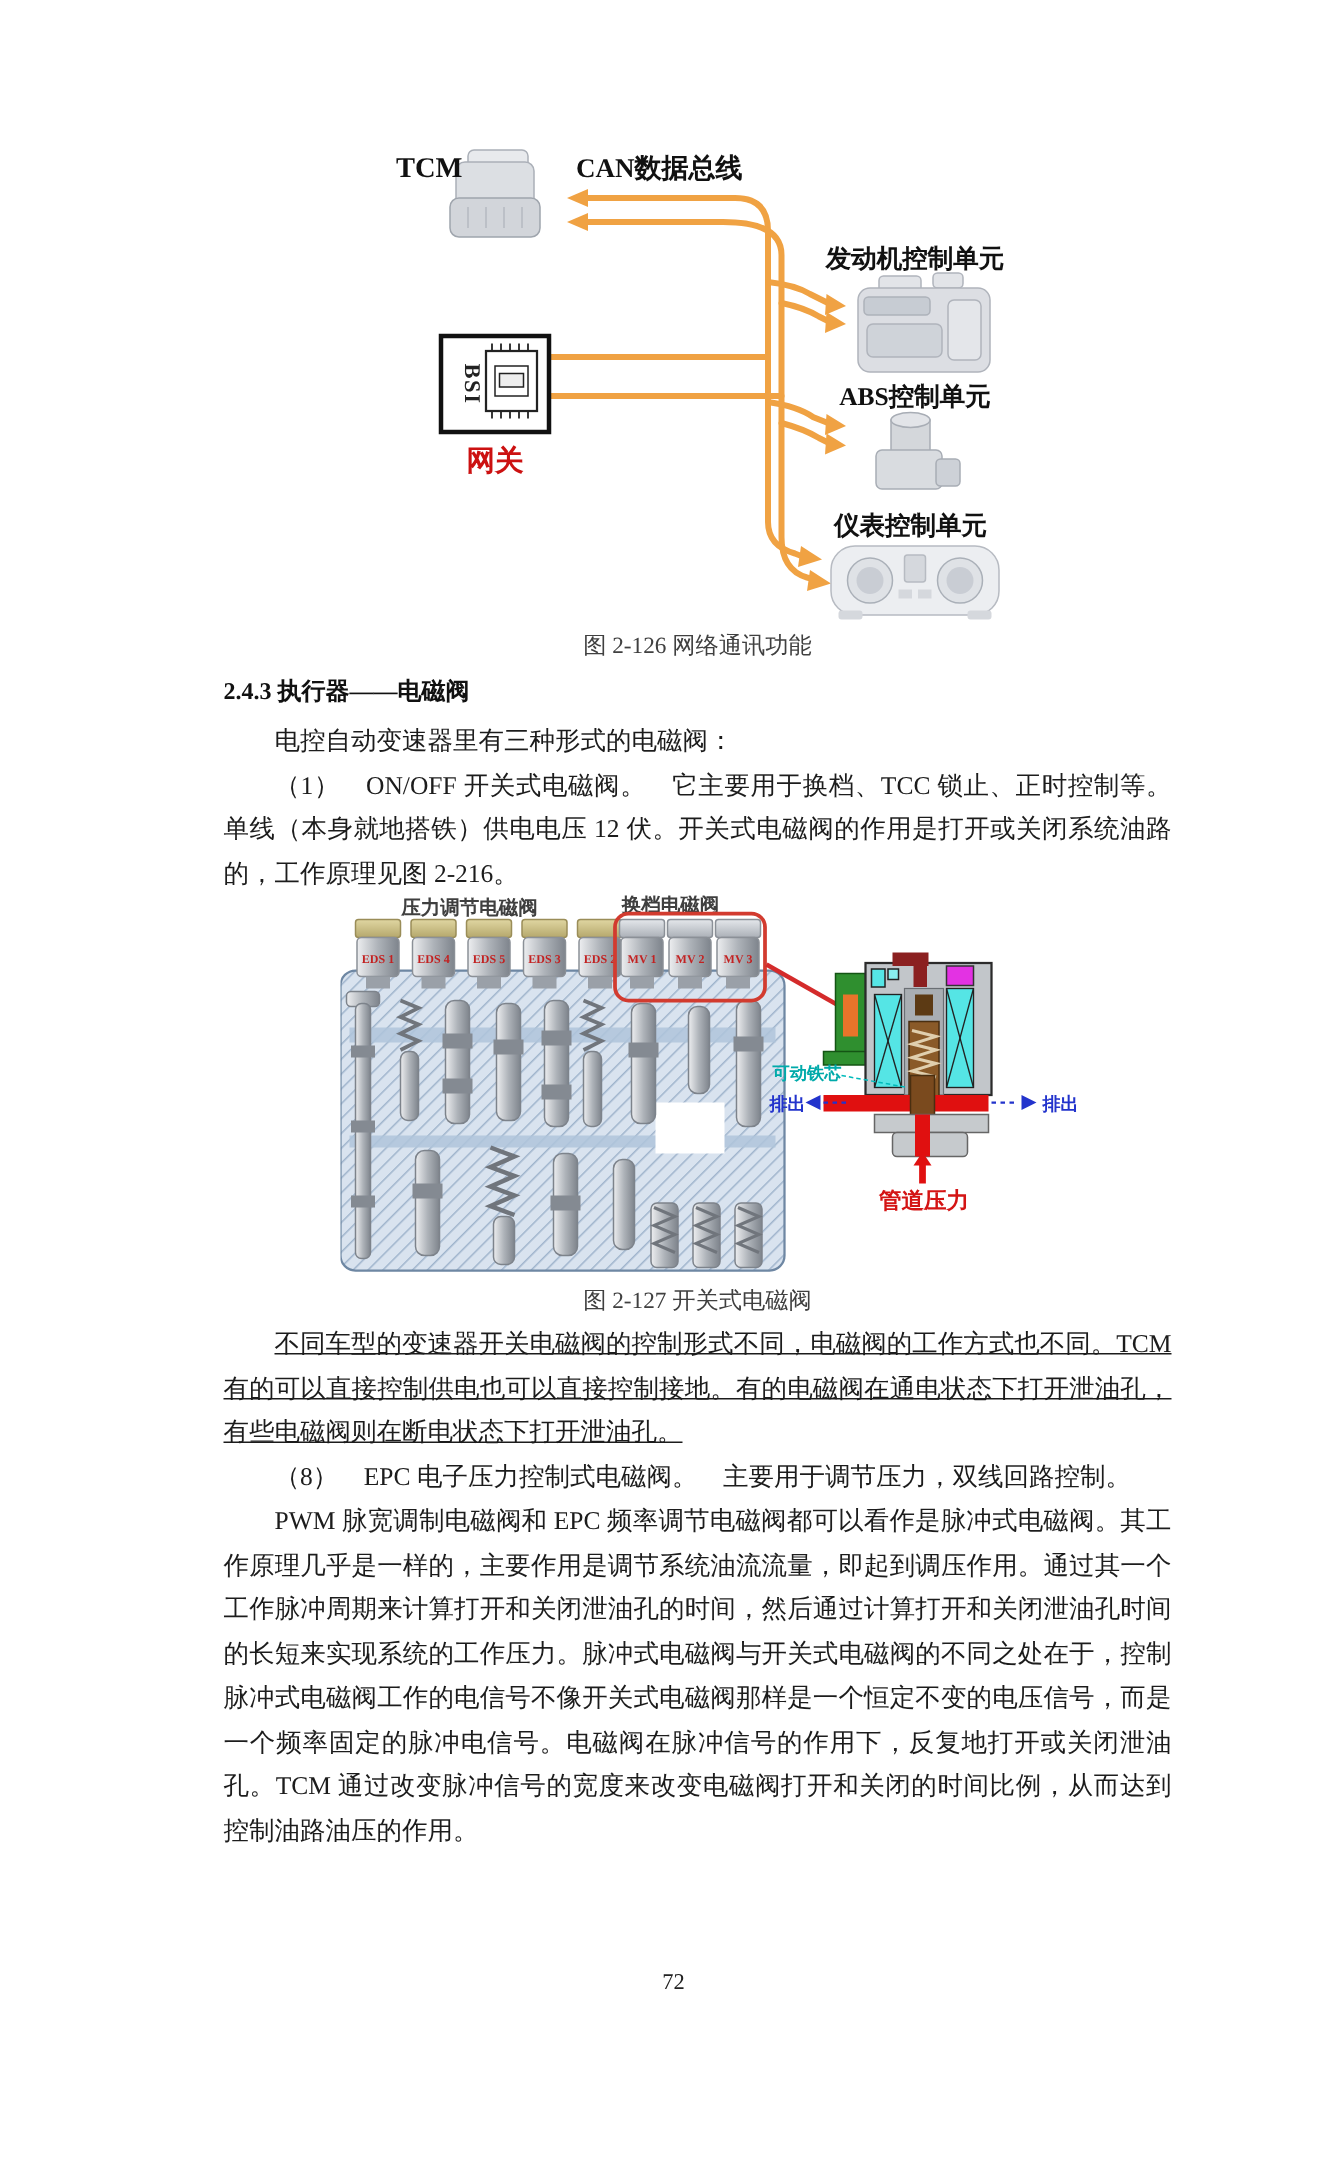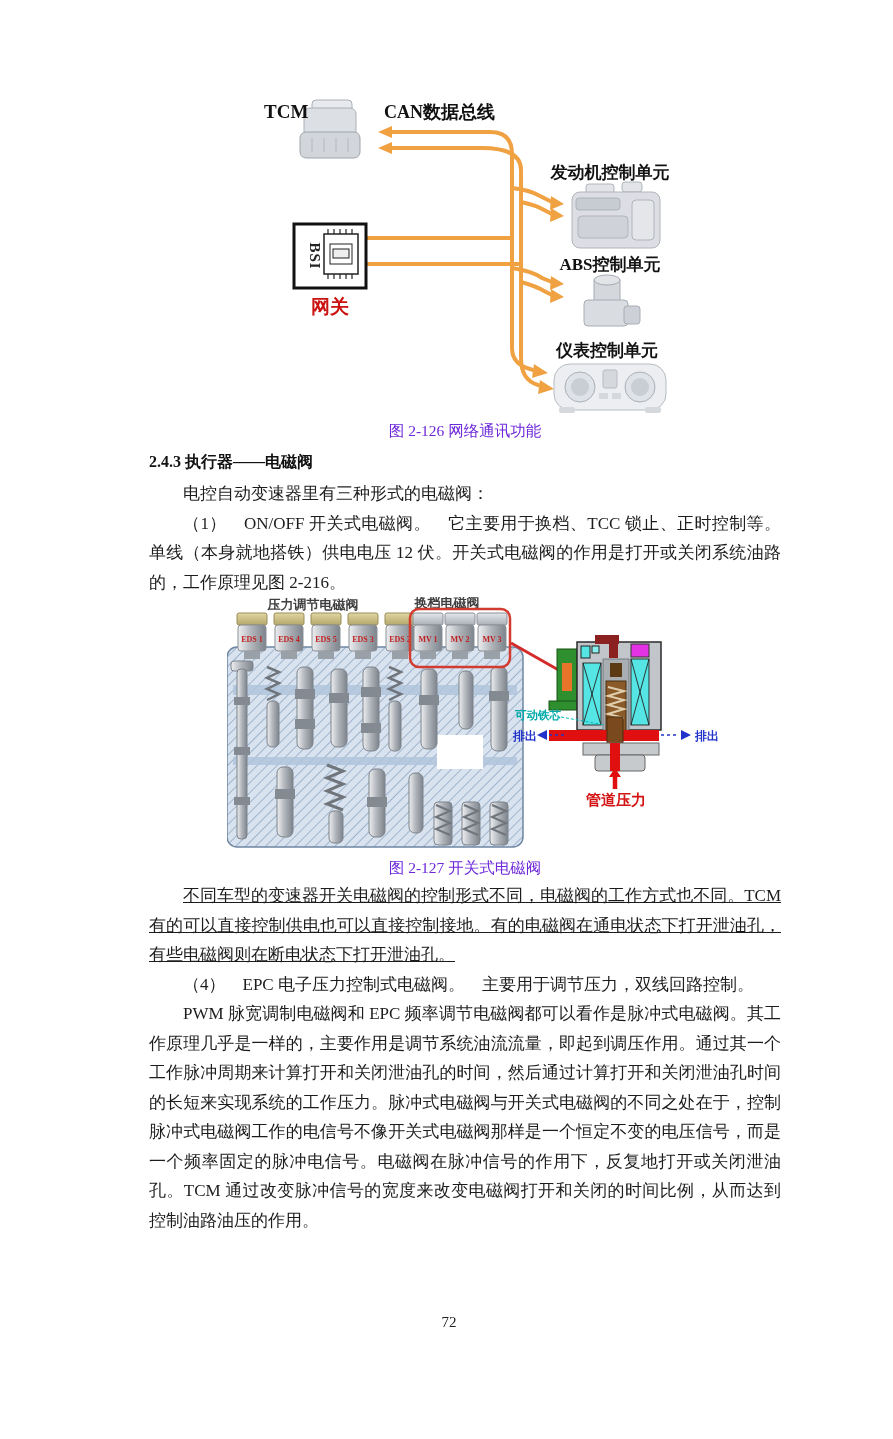--- a/index.html
+++ b/index.html
@@ -4,21 +4,21 @@
 <style>
   html,body{margin:0;padding:0;}
   body{
     width:893px;height:1439px;position:relative;background:#ffffff;
     font-family:"Liberation Serif","DejaVu Serif",serif;color:#1c1c1c;
     overflow:hidden;
   }
   .content{position:absolute;left:149px;top:0;width:632px;padding-top:92px;}
   .fig1-wrap{margin-left:93px;width:452px;height:328px;}
   .fig2-wrap{margin-left:78px;width:522px;height:258px;}
-  .caption{text-align:center;font-size:15.5px;line-height:21px;color:#6d28d9;}
+  .caption{text-align:center;font-size:15.5px;line-height:21px;color:#404040;}
   .caption2{margin-top:2px;}
   h2.sec{font-size:16px;font-weight:bold;margin:9px 0 0 0;line-height:24px;color:#111;}
   p.body{
     font-size:17px;line-height:29.5px;text-align:justify;margin:0;
     text-indent:2em;color:#1c1c1c;
   }
   p.first{margin-top:5px;}
   p.after-fig{margin-top:3px;text-decoration:underline;}
   .pagenum{position:absolute;left:133px;top:1314px;width:632px;text-align:center;
     font-size:15px;color:#222;}
@@ -306,18 +306,18 @@
     </g>
     <text x="468" y="143" font-size="12" font-weight="bold" fill="#2233CC" class="cn-label">排出</text>
 
     <text x="389" y="208" font-size="15" font-weight="bold" text-anchor="middle" fill="#D41414" class="cn-label">管道压力</text>
   </svg>
   </div>
 
   <div class="caption caption2">图 2-127  开关式电磁阀</div>
 
   <p class="body after-fig">不同车型的变速器开关电磁阀的控制形式不同，电磁阀的工作方式也不同。TCM 有的可以直接控制供电也可以直接控制接地。有的电磁阀在通电状态下打开泄油孔，有些电磁阀则在断电状态下打开泄油孔。</p>
-  <p class="body">（4）　EPC 电子压力控制式电磁阀。　主要用于调节压力，双线回路控制。</p>
+  <p class="body">（8）　EPC 电子压力控制式电磁阀。　主要用于调节压力，双线回路控制。</p>
   <p class="body">PWM 脉宽调制电磁阀和 EPC 频率调节电磁阀都可以看作是脉冲式电磁阀。其工作原理几乎是一样的，主要作用是调节系统油流流量，即起到调压作用。通过其一个工作脉冲周期来计算打开和关闭泄油孔的时间，然后通过计算打开和关闭泄油孔时间的长短来实现系统的工作压力。脉冲式电磁阀与开关式电磁阀的不同之处在于，控制脉冲式电磁阀工作的电信号不像开关式电磁阀那样是一个恒定不变的电压信号，而是一个频率固定的脉冲电信号。电磁阀在脉冲信号的作用下，反复地打开或关闭泄油孔。TCM 通过改变脉冲信号的宽度来改变电磁阀打开和关闭的时间比例，从而达到控制油路油压的作用。</p>
 
 </div>
 
 <div class="pagenum">72</div>
 
 </body></html>

